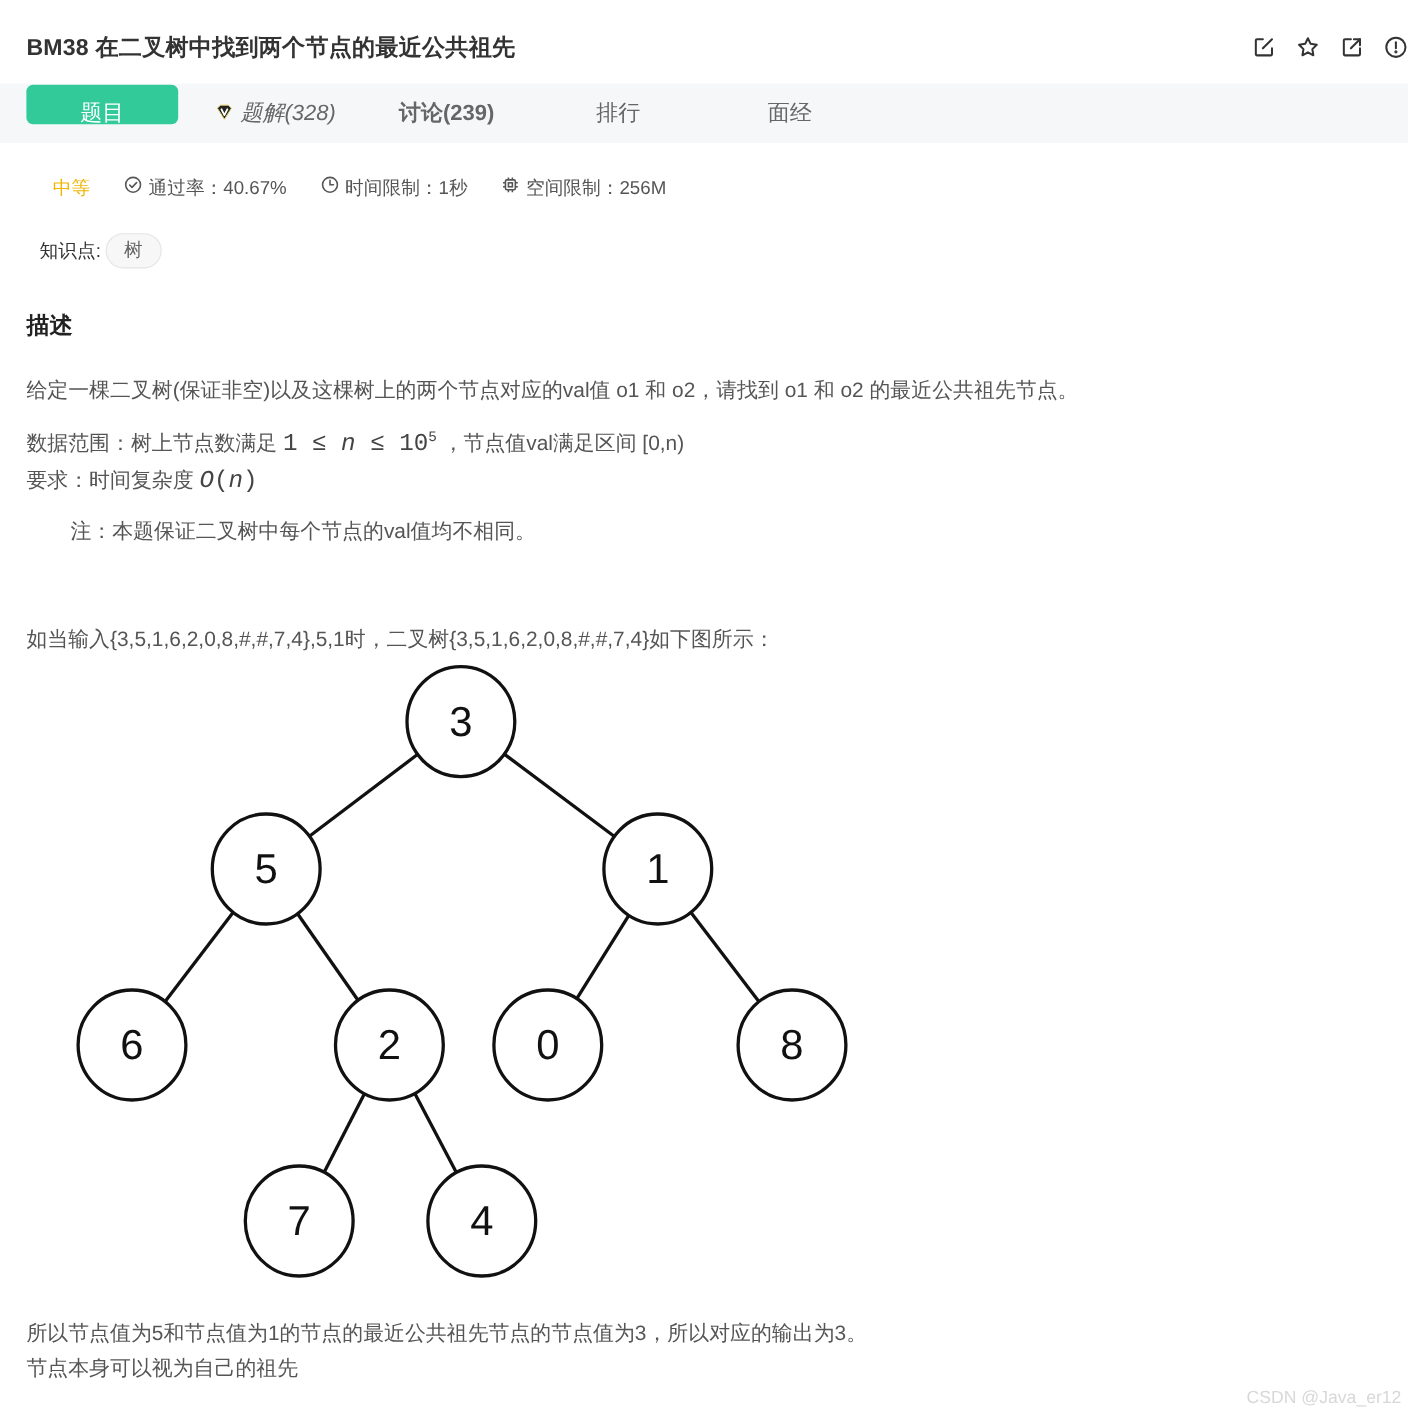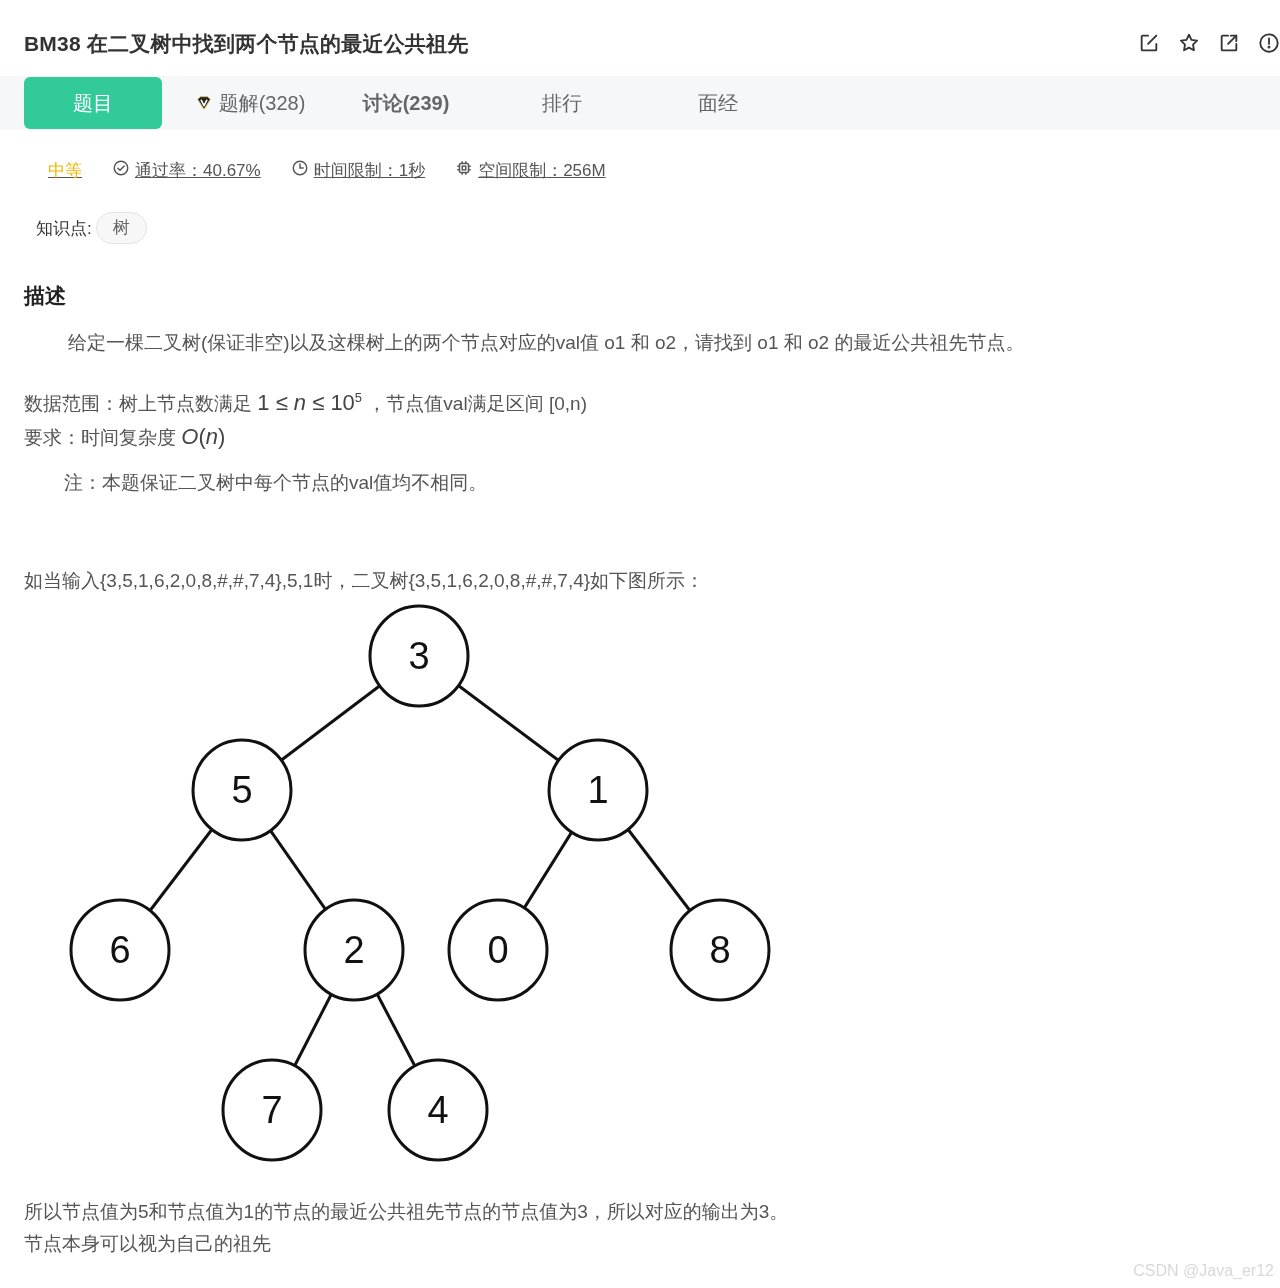--- a/index.html
+++ b/index.html
@@ -6,36 +6,36 @@
   html, body { width: 1280px; height: 1288px; background: #ffffff; overflow: hidden; }
   body { font-family: "Liberation Sans", "DejaVu Sans", sans-serif; color: #333; position: relative; }
 
   .title-row { position: absolute; left: 24px; top: 24px; height: 40px; width: 1256px; }
   .page-title { font-size: 21px; font-weight: bold; color: #333; line-height: 40px; letter-spacing: 0.2px; }
   .title-icons { position: absolute; right: 0; top: 8px; display: flex; gap: 18px; }
   .title-icons .ic { width: 22px; height: 22px; display: inline-flex; align-items: center; justify-content: center; cursor: pointer; }
   .title-icons svg { width: 22px; height: 22px; }
 
   .tabs { position: absolute; left: 0; top: 76px; width: 1280px; height: 54px; background: #f6f7f9; }
-  .tab { position: absolute; top: 1px; height: 52px; line-height: 52px; font-size: 20px; color: #666; text-align: center; cursor: pointer; }
+  .tab { position: absolute; top: 1px; height: 36px; line-height: 52px; font-size: 20px; color: #666; text-align: center; cursor: pointer; }
   .tab.active { background: #32ca99; color: #fff; border-radius: 6px; }
   .tab .v-badge { display: inline-block; width: 18px; height: 18px; vertical-align: -2px; margin-right: 6px; }
 
-  .meta-row { position: absolute; left: 48px; top: 156px; height: 28px; display: flex; align-items: center; font-size: 17px; color: #555; text-decoration: underline; }
+  .meta-row { position: absolute; left: 48px; top: 156px; height: 28px; display: flex; align-items: center; font-size: 17px; color: #555; }
   .meta-row .difficulty { color: #f0b400; margin-right: 30px; }
   .meta-item { display: flex; align-items: flex-start; margin-right: 30px; }
   .meta-item svg { width: 18px; height: 18px; margin-right: 5px; }
 
   .kp-row { position: absolute; left: 36px; top: 212px; height: 32px; display: flex; align-items: center; font-size: 17px; color: #333; }
   .tag { margin-left: 4px; height: 32px; line-height: 30px; padding: 0 16px; border: 1px solid #e4e4e4; background: #f7f7f7; border-radius: 16px; color: #666; font-size: 17px; cursor: pointer; }
 
   .section-title { position: absolute; left: 24px; top: 282px; font-size: 21px; font-weight: bold; color: #222; }
 
   .desc { position: absolute; left: 24px; font-size: 19px; color: #555; white-space: nowrap; }
-  .math { font-family: Liberation Sans, sans-serif; font-size: 22px; color: #444; }
+  .math { font-family: Liberation Mono, monospace; font-size: 22px; color: #444; }
   .math i { font-style: italic; }
   .math sup { font-size: 13px; }
 
   .tree { position: absolute; left: 0; top: 590px; width: 800px; height: 580px; }
   .tree svg { width: 800px; height: 580px; }
   .node-label { font-family: "Liberation Sans", sans-serif; font-size: 38px; fill: #111; }
 
   .watermark { position: absolute; right: 6px; bottom: 8px; font-size: 16px; color: #d8d8d8; font-family: "Liberation Sans", sans-serif; }
 </style>
 </head>
@@ -69,21 +69,21 @@
           <circle cx="12" cy="16.5" r="0.6" fill="#333"></circle>
         </svg>
     </span>
   </div>
 </div>
 
 <div class="tabs">
   <div class="tab active" style="left:24px;width:138px;">
     <span>题目</span>
   </div>
-  <div class="tab" style="left:180px;width:140px;">
+  <div class="tab" style="left:180px;width:140px;font-style:italic;">
     <svg class="v-badge" viewBox="0 0 20 20">
       <path d="M3 6l3-3h8l3 3-7 11z" fill="#222" stroke="#d9c25a" stroke-width="1"></path>
       <path d="M7 7l3 6 3-6" fill="none" stroke="#fff" stroke-width="1.8" stroke-linecap="round" stroke-linejoin="round"></path>
     </svg><span>题解(328)</span>
   </div>
   <div class="tab" style="left:346px;width:120px;font-weight:bold;">
     <span>讨论(239)</span>
   </div>
   <div class="tab" style="left:512px;width:100px;">
     <span>排行</span>
@@ -119,21 +119,21 @@
   </span>
 </div>
 
 <div class="kp-row">
   <span>知识点:</span>
   <span class="tag">树</span>
 </div>
 
 <div class="section-title">描述</div>
 
-<div class="desc" style="top:330px;margin-left:44px;">给定一棵二叉树(保证非空)以及这棵树上的两个节点对应的val值 o1 和 o2，请找到 o1 和 o2 的最近公共祖先节点。</div>
+<div class="desc" style="top:342px;">给定一棵二叉树(保证非空)以及这棵树上的两个节点对应的val值 o1 和 o2，请找到 o1 和 o2 的最近公共祖先节点。</div>
 
 <div class="desc" style="top:390px;">
   <span>数据范围：树上节点数满足 </span><span class="math"><span>1 ≤ </span><i>n</i><span> ≤ 10</span><sup>5</sup></span><span> ，节点值val满足区间 [0,n)</span>
 </div>
 
 <div class="desc" style="top:424px;">
   <span>要求：时间复杂度 </span><span class="math"><i>O</i><span>(</span><i>n</i><span>)</span></span>
 </div>
 
 <div class="desc" style="top:470px;margin-left:40px;">注：本题保证二叉树中每个节点的val值均不相同。</div>

